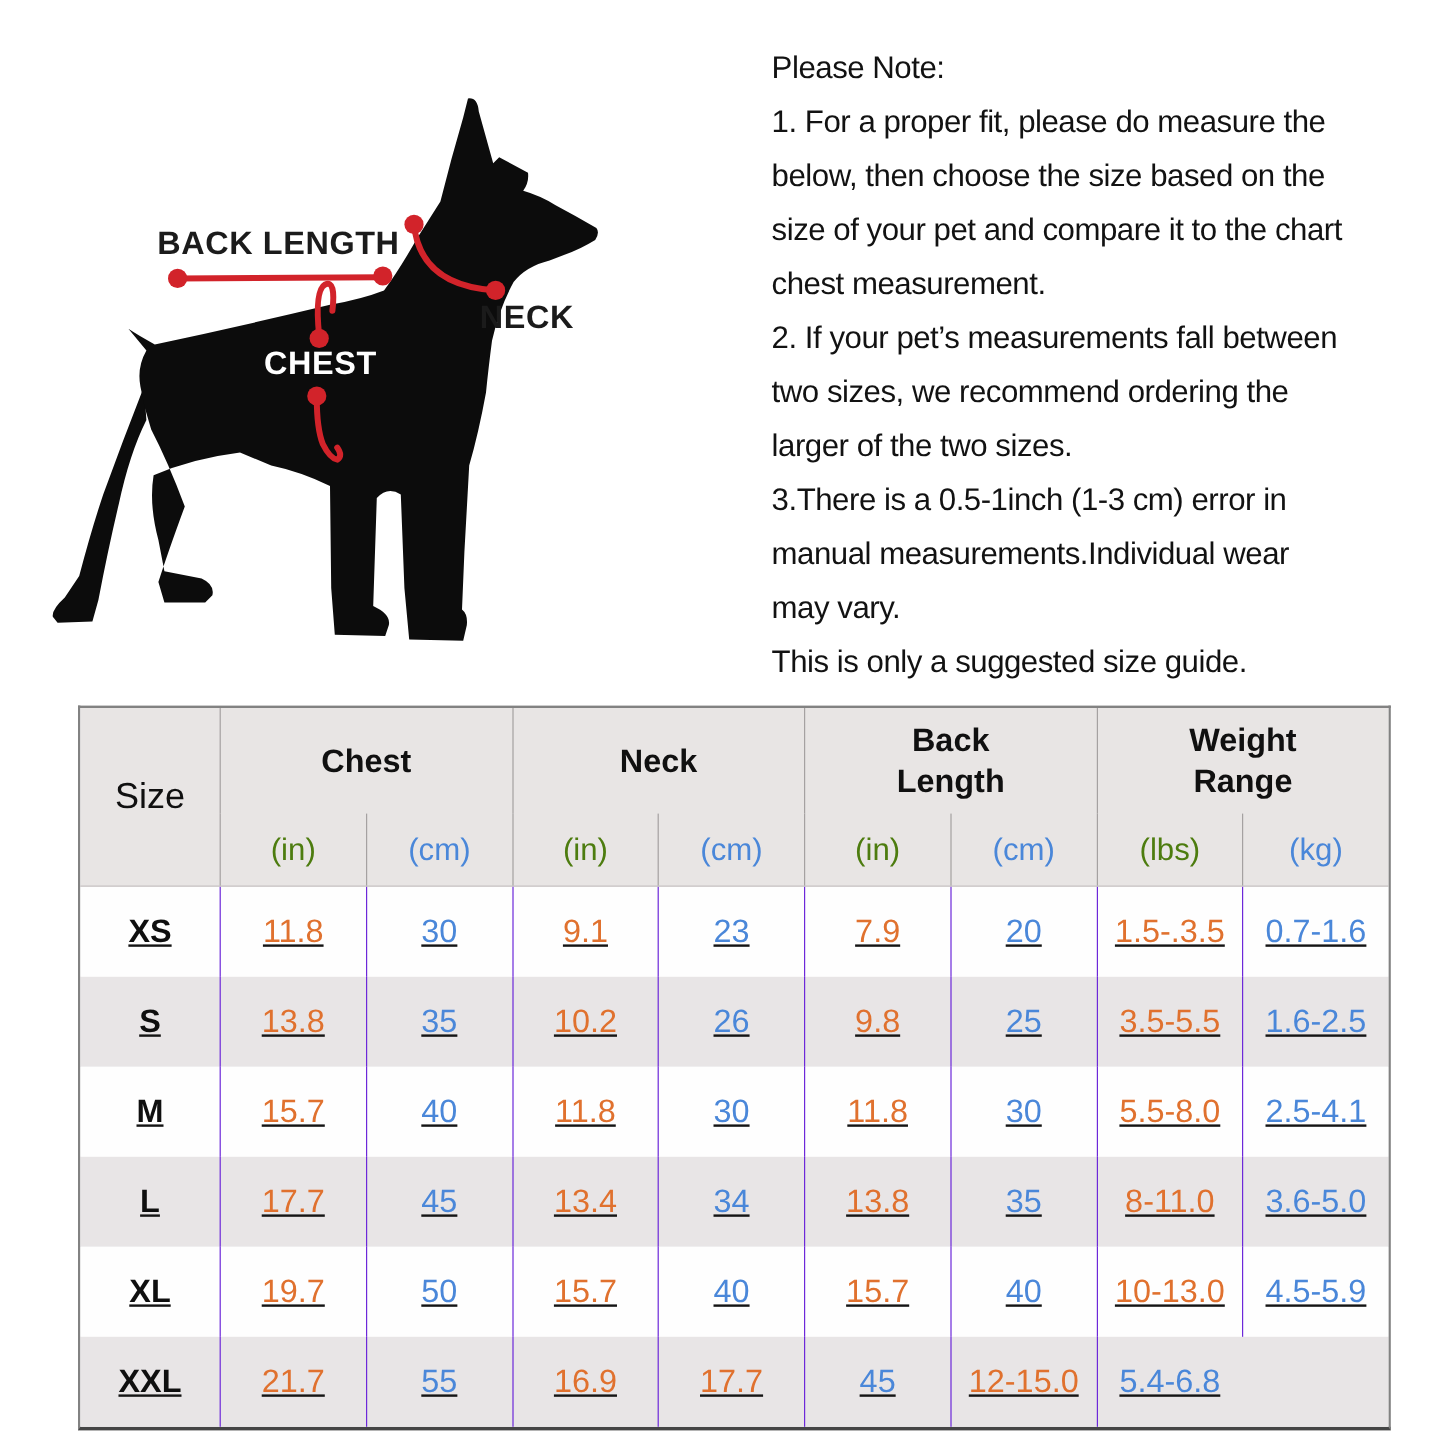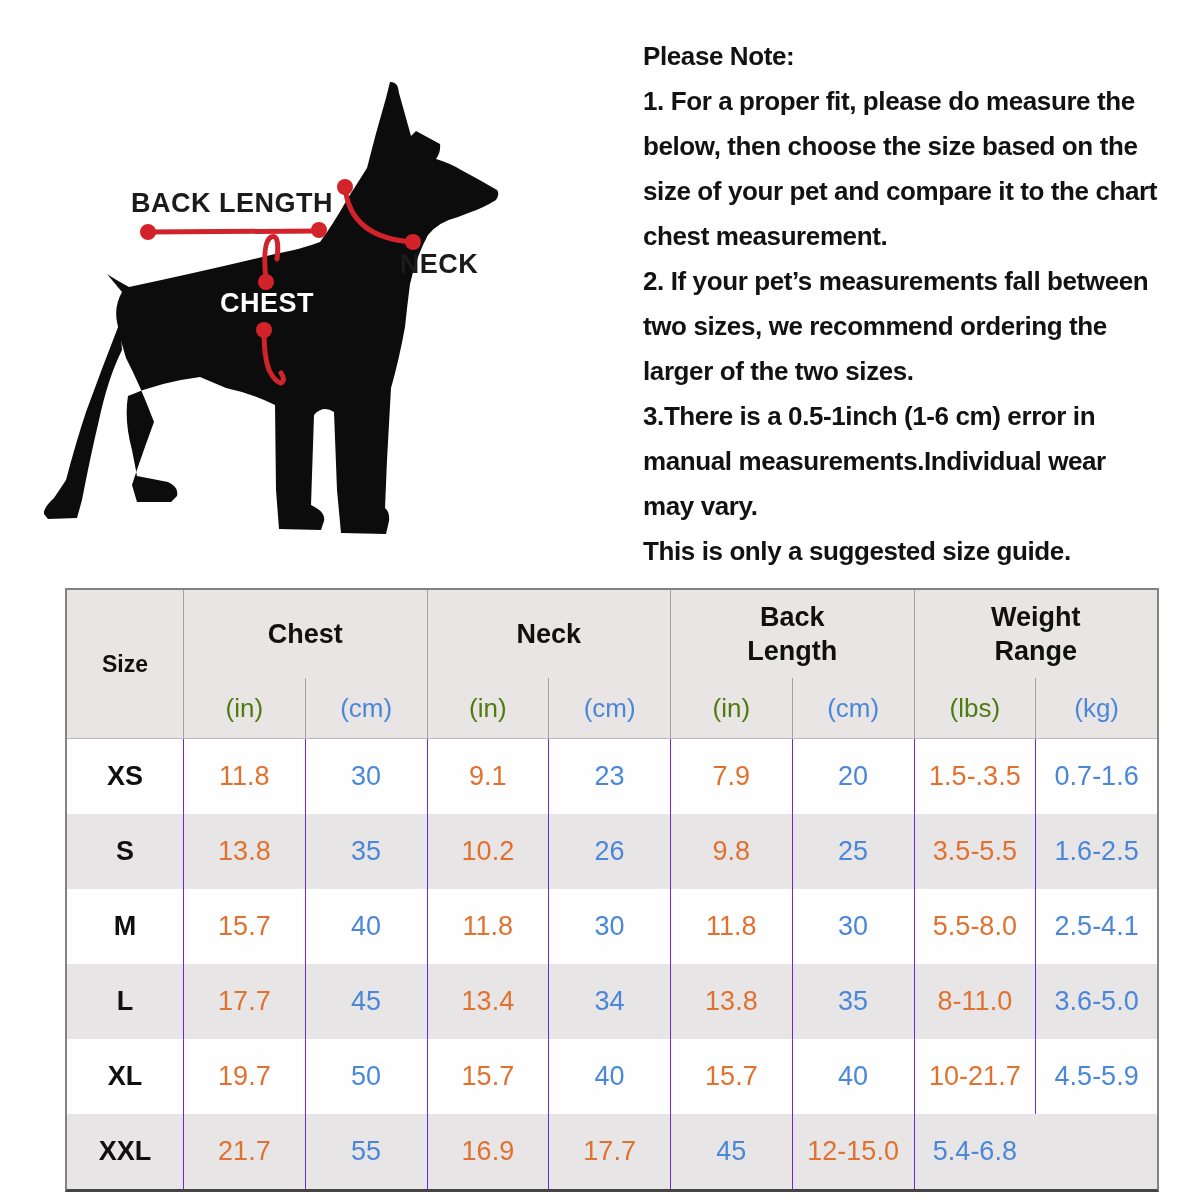--- a/index.html
+++ b/index.html
@@ -8,50 +8,50 @@
     font-family:"Liberation Sans",sans-serif;color:#141414;overflow:hidden;
   }
   
   #dog-svg{position:absolute;left:30px;top:60px;width:560px;height:500px;}
   #dog-svg text{font-family:"Liberation Sans",sans-serif;}
   .measure-label{font-size:27px;font-weight:600;fill:#1b1b1b;letter-spacing:.5px;}
   .measure-label.white{fill:#ffffff;}
   
   .note{position:absolute;left:643px;top:34px;}
   .note-line{
-    font-size:26px;line-height:45px;font-weight:700;color:#121212;
+    font-size:26px;line-height:45px;font-weight:400;color:#121212;
     white-space:nowrap;letter-spacing:-0.4px;
   }
   
   .size-table{
     position:absolute;left:65px;top:588px;width:1090px;
     border:2px solid #828282;border-bottom:3px solid #454545;background:#ffffff;
   }
   .thead{
     display:grid;grid-template-columns:116px repeat(8,1fr);
     grid-template-rows:88px 60px;background:#e8e5e4;border-bottom:1px solid #bdb9b9;
   }
   .size-cell{
     grid-column:1;grid-row:1/3;display:flex;align-items:center;justify-content:center;
-    font-size:23px;font-weight:700;color:#101010;
+    font-size:30px;font-weight:400;color:#101010;
   }
   .group-cell{
     grid-row:1;display:flex;align-items:center;justify-content:center;text-align:center;
     font-size:27px;font-weight:600;color:#101010;border-left:1px solid #a5a1a1;
   }
   .gwrap{display:inline-block;max-width:122px;line-height:34px;}
   .g1{grid-column:2/4;} .g2{grid-column:4/6;} .g3{grid-column:6/8;} .g4{grid-column:8/10;}
   .unit-cell{
     grid-row:2;display:flex;align-items:center;justify-content:center;
     font-size:26px;border-left:1px solid #a5a1a1;
   }
   .c2{grid-column:2;} .c3{grid-column:3;} .c4{grid-column:4;} .c5{grid-column:5;}
   .c6{grid-column:6;} .c7{grid-column:7;} .c8{grid-column:8;} .c9{grid-column:9;text-align:right;}
   .u-in{color:#4d7c0f;} .u-cm{color:#4a87d9;}
-  .trow{display:grid;grid-template-columns:116px repeat(8,1fr);height:75px;background:#fefefe;}
+  .trow{display:grid;grid-template-columns:116px repeat(8,1fr);height:75px;background:#fefefe;text-decoration:underline;}
   .trow.alt{background:#e8e5e6;}
   .cell{
     display:flex;align-items:center;justify-content:center;
     font-size:27px;border-left:1px solid #6d28d9;
   }
   .cell.size{border-left:none;font-weight:700;color:#0f0f0f;}
   .cell.in{color:#e0712e;} .cell.cm{color:#4a87d9;}
 </style>
 </head>
 <body>
@@ -89,21 +89,21 @@
 
 <div class="note">
   <div class="note-line">Please Note:</div>
   <div class="note-line">1. For a proper fit, please do measure the</div>
   <div class="note-line">below, then choose the size based on the</div>
   <div class="note-line">size of your pet and compare it to the chart</div>
   <div class="note-line">chest measurement.</div>
   <div class="note-line">2. If your pet’s measurements fall between</div>
   <div class="note-line">two sizes, we recommend ordering the</div>
   <div class="note-line">larger of the two sizes.</div>
-  <div class="note-line">3.There is a 0.5-1inch (1-6 cm) error in</div>
+  <div class="note-line">3.There is a 0.5-1inch (1-3 cm) error in</div>
   <div class="note-line">manual measurements.Individual wear</div>
   <div class="note-line">may vary.</div>
   <div class="note-line">This is only a suggested size guide.</div>
 </div>
 
 <div class="size-table">
   <div class="thead">
     <div class="size-cell">Size</div>
     <div class="group-cell g1">
         <span class="gwrap">Chest</span>
@@ -176,21 +176,21 @@
   </div>
 
   <div class="trow">
     <div class="cell size">XL</div>
     <div class="cell in">19.7</div>
     <div class="cell cm">50</div>
     <div class="cell in">15.7</div>
     <div class="cell cm">40</div>
     <div class="cell in">15.7</div>
     <div class="cell cm">40</div>
-    <div class="cell in">10-21.7</div>
+    <div class="cell in">10-13.0</div>
     <div class="cell cm">4.5-5.9</div>
   </div>
 
   <div class="trow alt">
     <div class="cell size">XXL</div>
     <div class="cell in">21.7</div>
     <div class="cell cm">55</div>
     <div class="cell in">16.9</div>
     <div class="cell in">17.7</div>
     <div class="cell cm">45</div>

